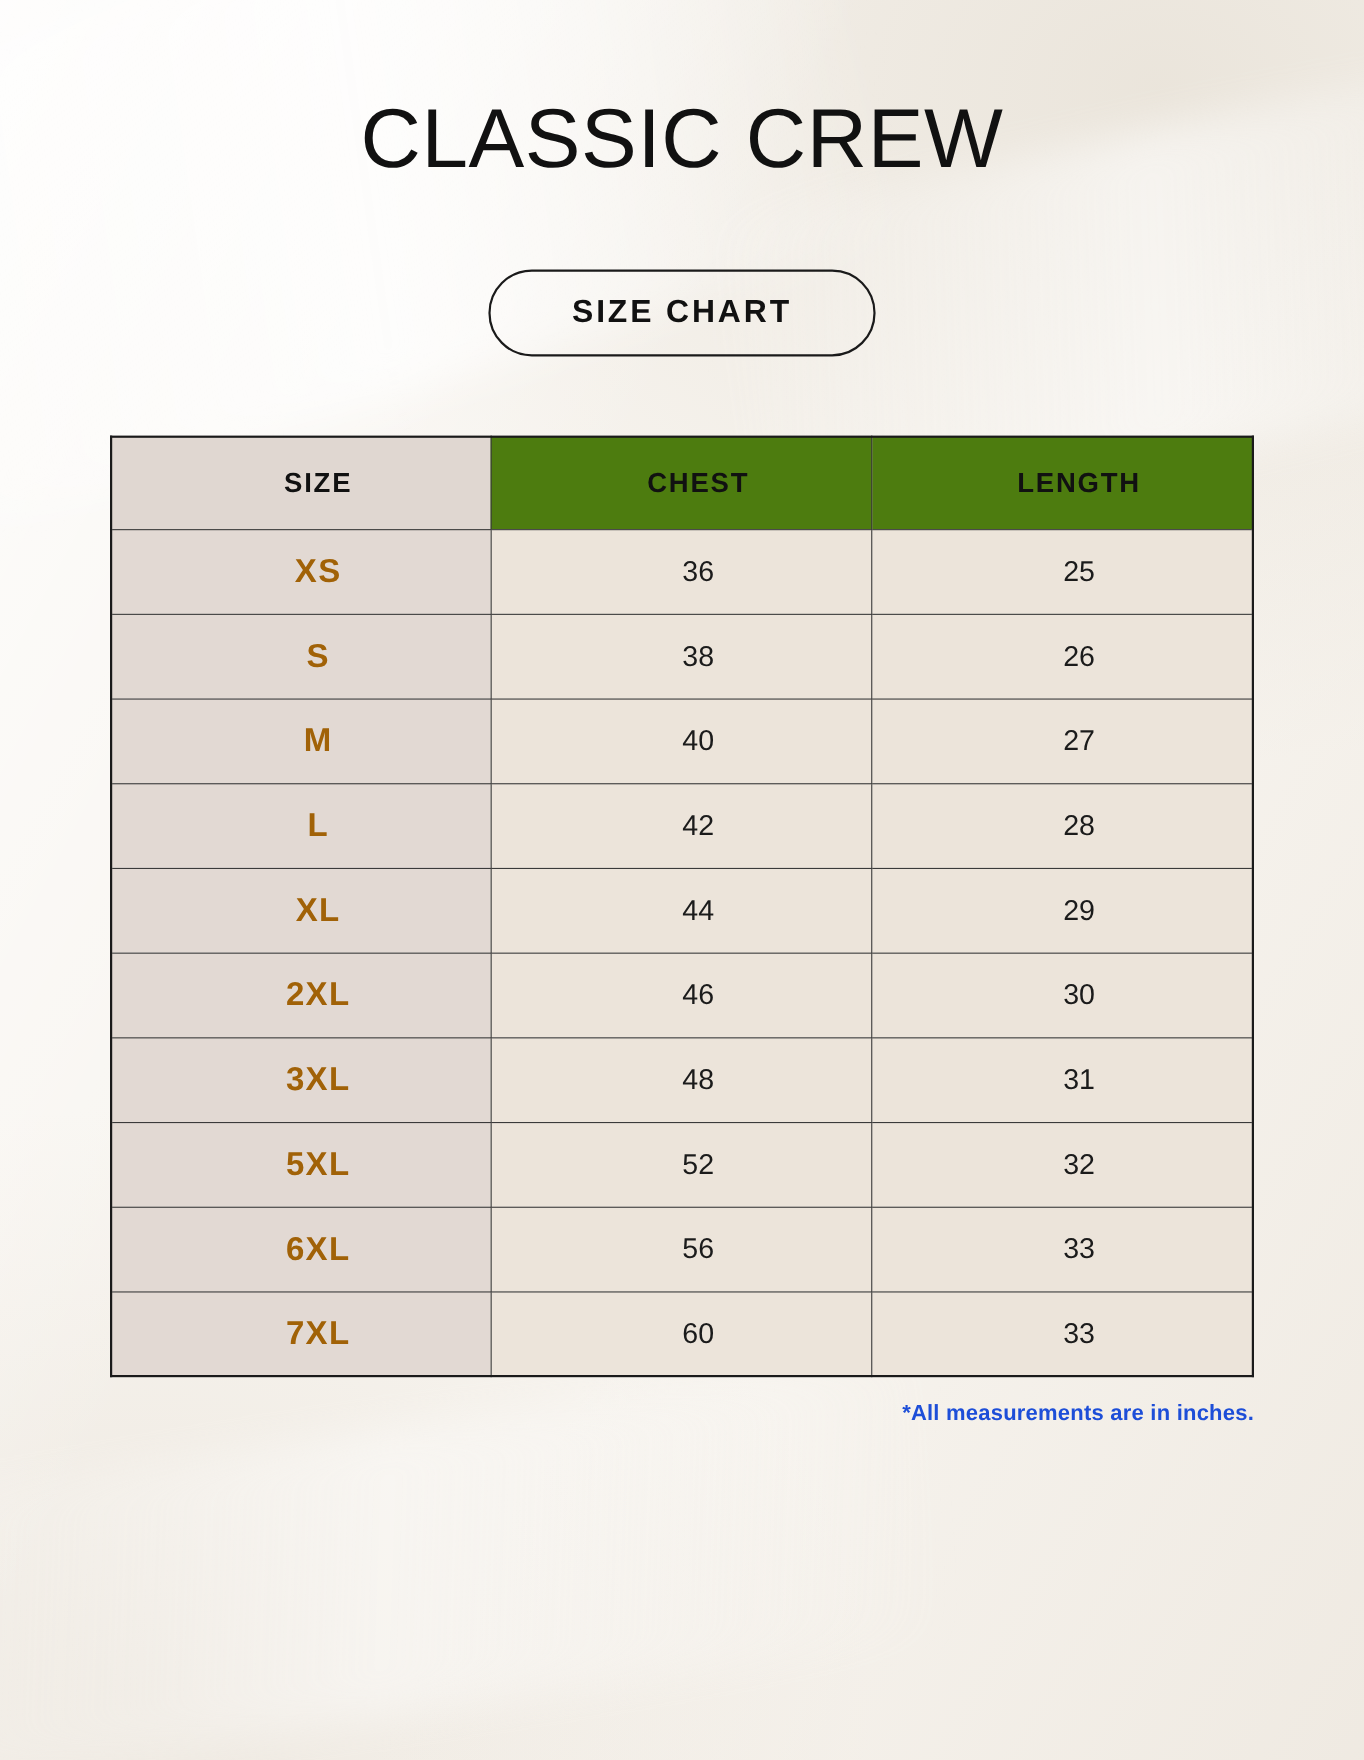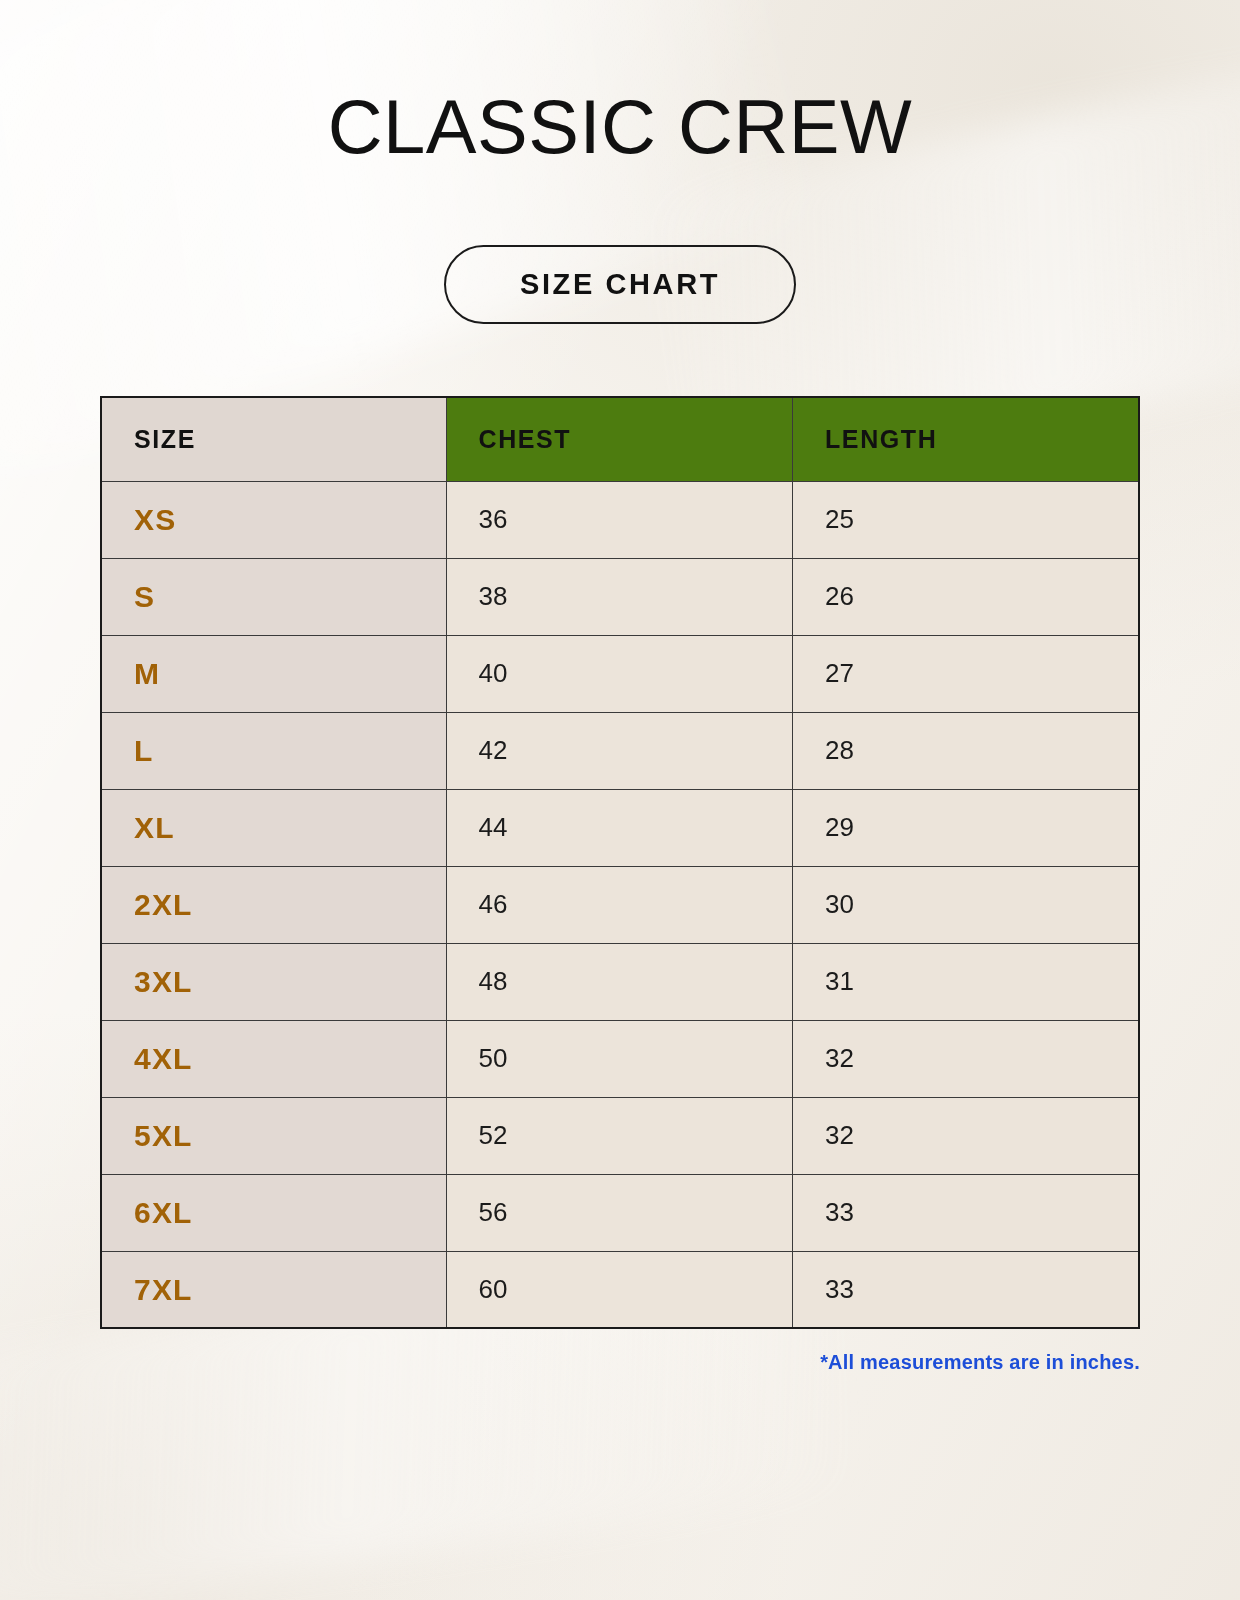--- a/index.html
+++ b/index.html
@@ -80,21 +80,21 @@
     width: 1040px;
     margin: 0 auto;
     border-collapse: collapse;
     border: 2px solid #1a1a1a;
     table-layout: fixed;
   }
   table.size-table th,
   table.size-table td {
     border: 1px solid #3a3a3a;
     height: 77px;
-    text-align: left;
+    text-align: center;
     vertical-align: middle;
     padding-left: 32px;
   }
   table.size-table thead th {
     font-size: 25px;
     letter-spacing: 1.6px;
     font-weight: 700;
     color: #111111;
     height: 84px;
   }
@@ -181,25 +181,20 @@
           <td class="cell-size">2XL</td>
           <td class="cell-value">46</td>
           <td class="cell-value">30</td>
         </tr>
         <tr>
           <td class="cell-size">3XL</td>
           <td class="cell-value">48</td>
           <td class="cell-value">31</td>
         </tr>
         <tr>
-          <td class="cell-size">4XL</td>
-          <td class="cell-value">50</td>
-          <td class="cell-value">32</td>
-        </tr>
-        <tr>
           <td class="cell-size">5XL</td>
           <td class="cell-value">52</td>
           <td class="cell-value">32</td>
         </tr>
         <tr>
           <td class="cell-size">6XL</td>
           <td class="cell-value">56</td>
           <td class="cell-value">33</td>
         </tr>
         <tr>

